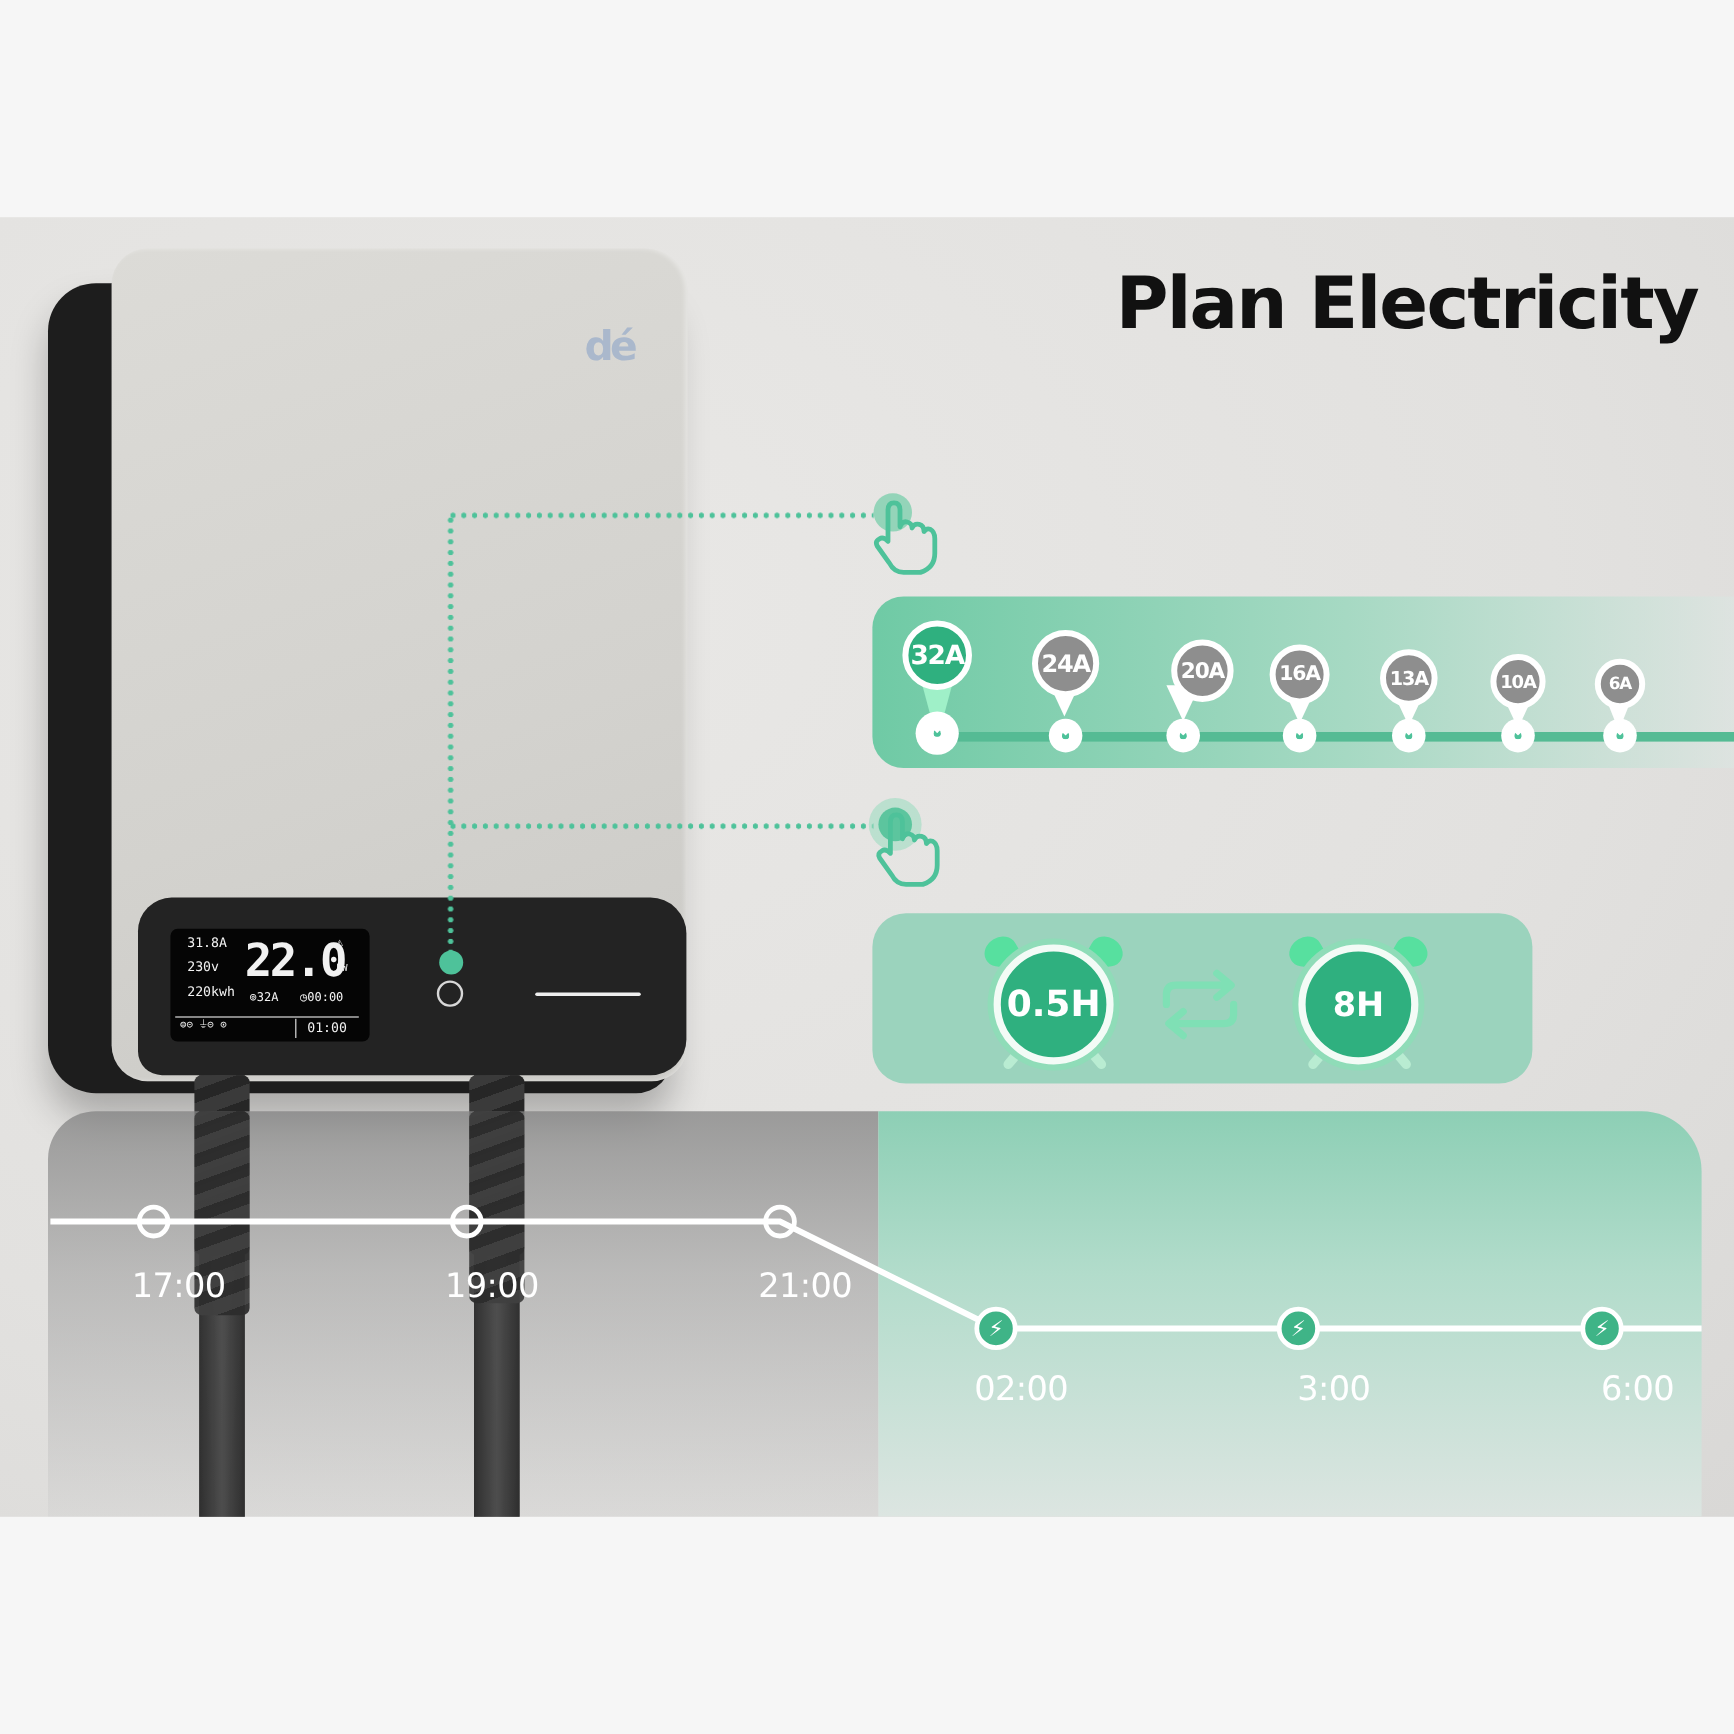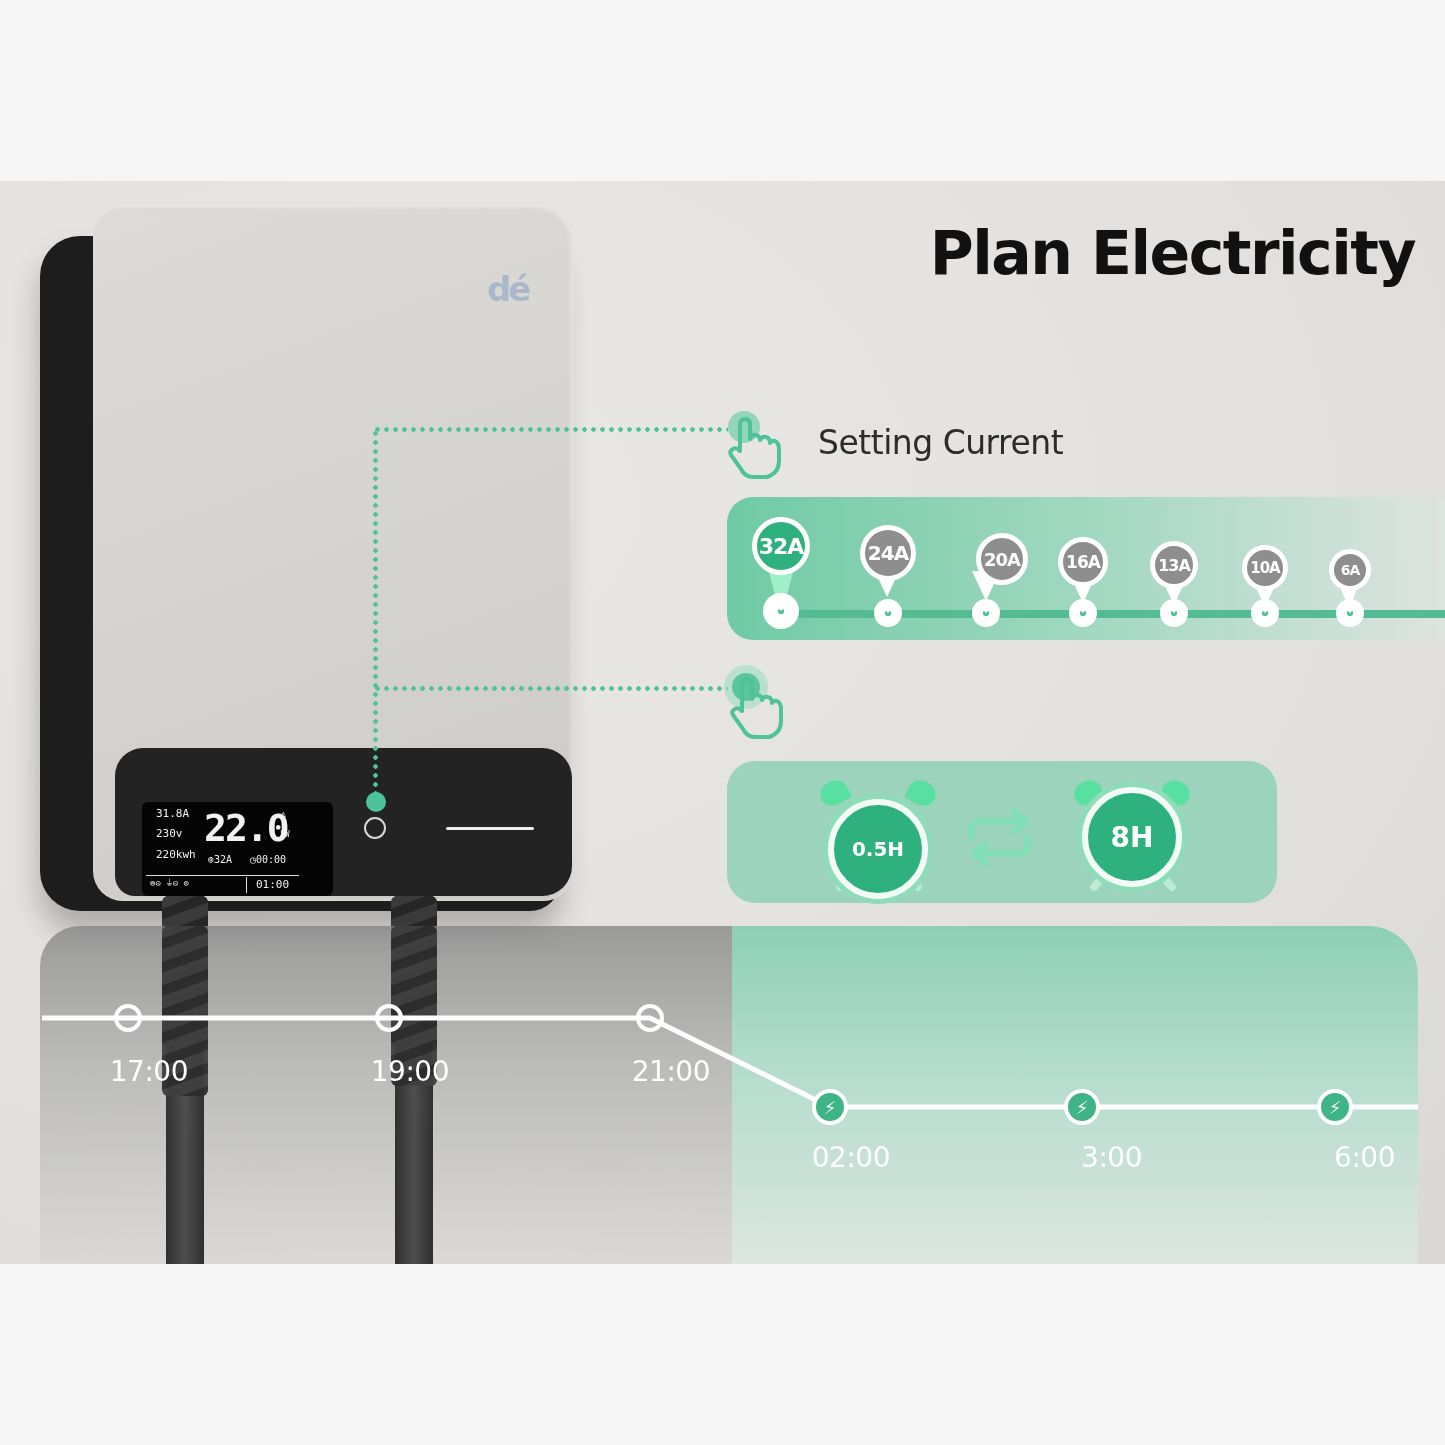--- a/index.html
+++ b/index.html
@@ -33,24 +33,23 @@
   }
   .logo {
     position: absolute; left: 487px; top: 88px; font-size: 34px; font-weight: bold;
     color: #aab8cc; letter-spacing: -3px;
   }
   .panel {
     position: absolute; left: 115px; top: 567px; width: 457px; height: 148px;
     background: #232323; border-radius: 28px 30px 30px 20px;
   }
   .lcd {
-    position: absolute; left: 142px; top: 593px; width: 191px; height: 94px;
+    position: absolute; left: 142px; top: 593px; width: 166px; height: 94px;
     background: #050505; border-radius: 6px; color: #f2f2f2;
     font-family: "DejaVu Sans Mono", monospace;
-    margin-top: 28px;
   }
   .lcd .small { position: absolute; font-size: 11px; }
   .lcd .big { position: absolute; left: 62px; top: 4px; font-size: 38px; font-weight: bold; letter-spacing: -2px; }
   .lcd .unit { position: absolute; left: 138px; top: 28px; font-size: 8px; }
   .lcd .warn { position: absolute; left: 138px; top: 6px; font-size: 10px; }
   .lcd .divider { position: absolute; left: 4px; top: 73px; width: 153px; height: 1px; background: #ddd; }
   .lcd .vdiv { position: absolute; left: 104px; top: 75px; width: 1px; height: 16px; background: #ddd; }
 
   .btn-ring {
     position: absolute; left: 364px; top: 636px; width: 22px; height: 22px;
@@ -211,21 +210,20 @@
   <div class="dots-h1"></div>
   <div class="dots-h2"></div>
   <div class="btn-dot"></div>
   <div class="btn-ring"></div>
   <div class="slot"></div>
 
   <svg class="hand hand1" viewBox="0 0 80 80">
     <circle cx="22" cy="24" r="16" fill="#7fcfae" opacity="0.8"></circle>
     <path d="M18 22 q0-6 5-6 q5 0 5 6 v14 q2-5 6-4 q4 1 4 5 q2-4 6-3 q4 1 4 6 q2-3 5-2 q4 2 4 8 v12 q0 12-12 16 h-14 q-8 0-12-8 l-10-14 q-2-4 2-6 q3-2 7 2 z" fill="none" stroke="#4ec29a" stroke-width="4" stroke-linejoin="round"></path>
   </svg>
-  <div class="label label1">Setting Current</div>
 
   <svg class="hand hand2" viewBox="0 0 80 80">
     <circle cx="24" cy="26" r="22" fill="#9fdcc2" opacity="0.6"></circle>
     <circle cx="24" cy="26" r="14" fill="#5cc59e"></circle>
     <path d="M20 24 q0-6 5-6 q5 0 5 6 v14 q2-5 6-4 q4 1 4 5 q2-4 6-3 q4 1 4 6 q2-3 5-2 q4 2 4 8 v12 q0 12-12 16 h-14 q-8 0-12-8 l-10-14 q-2-4 2-6 q3-2 7 2 z" fill="none" stroke="#4ec29a" stroke-width="4" stroke-linejoin="round"></path>
   </svg>
 
   <div class="current-band"></div>
   <div class="current-track"></div>
 
@@ -265,21 +263,21 @@
     <div class="node" style="left:7px;top:50px;width:28px;height:28px"></div>
   </div>
 
   <div class="time-band"></div>
 
   <div class="clock" style="left:828px;top:598px">
     <div class="bell" style="left:-8px;top:2px;transform:rotate(-30deg)"></div>
     <div class="bell" style="left:80px;top:2px;transform:scaleX(-1) rotate(-30deg)"></div>
     <div class="leg" style="left:14px;top:88px;transform:rotate(40deg)"></div>
     <div class="leg" style="left:80px;top:88px;transform:rotate(-40deg)"></div>
-    <div class="face" style="left:0;top:20px;width:100px;height:100px;font-size:20px">0.5H</div>
+    <div class="face" style="left:0;top:8px;width:100px;height:100px;font-size:30px">0.5H</div>
   </div>
 
   <svg style="position:absolute;left:966px;top:626px;width:68px;height:60px" viewBox="0 0 68 60">
     <path d="M6 30 v-8 q0-8 8-8 h44 M48 4 l12 10 l-12 10" fill="none" stroke="#7fe0b5" stroke-width="6" stroke-linecap="round" stroke-linejoin="round"></path>
     <path d="M62 30 v8 q0 8-8 8 h-44 M20 56 l-12-10 l12-10" fill="none" stroke="#7fe0b5" stroke-width="6" stroke-linecap="round" stroke-linejoin="round"></path>
   </svg>
 
   <div class="clock" style="left:1082px;top:598px">
     <div class="bell" style="left:-8px;top:2px;transform:rotate(-30deg)"></div>
     <div class="bell" style="left:80px;top:2px;transform:scaleX(-1) rotate(-30deg)"></div>

